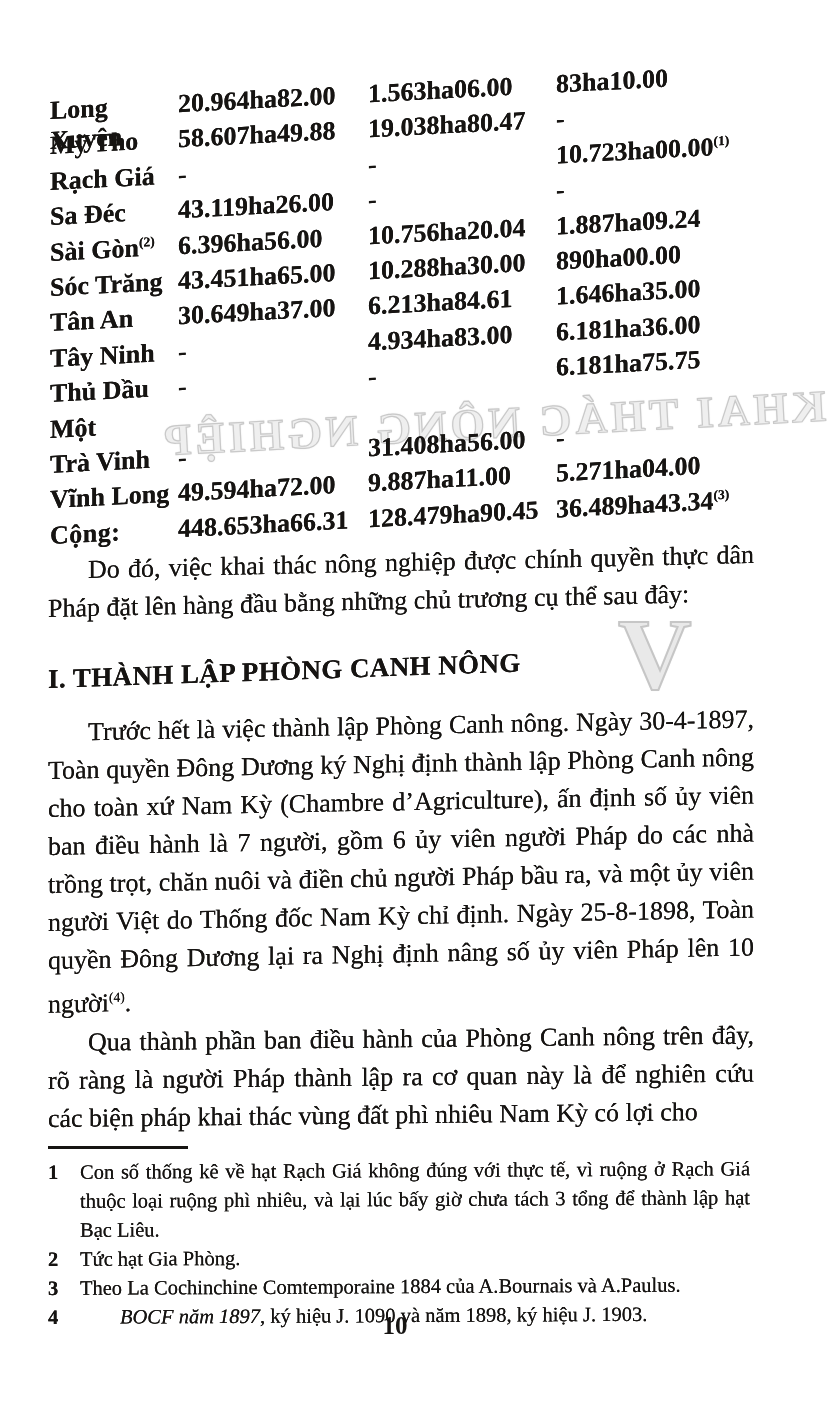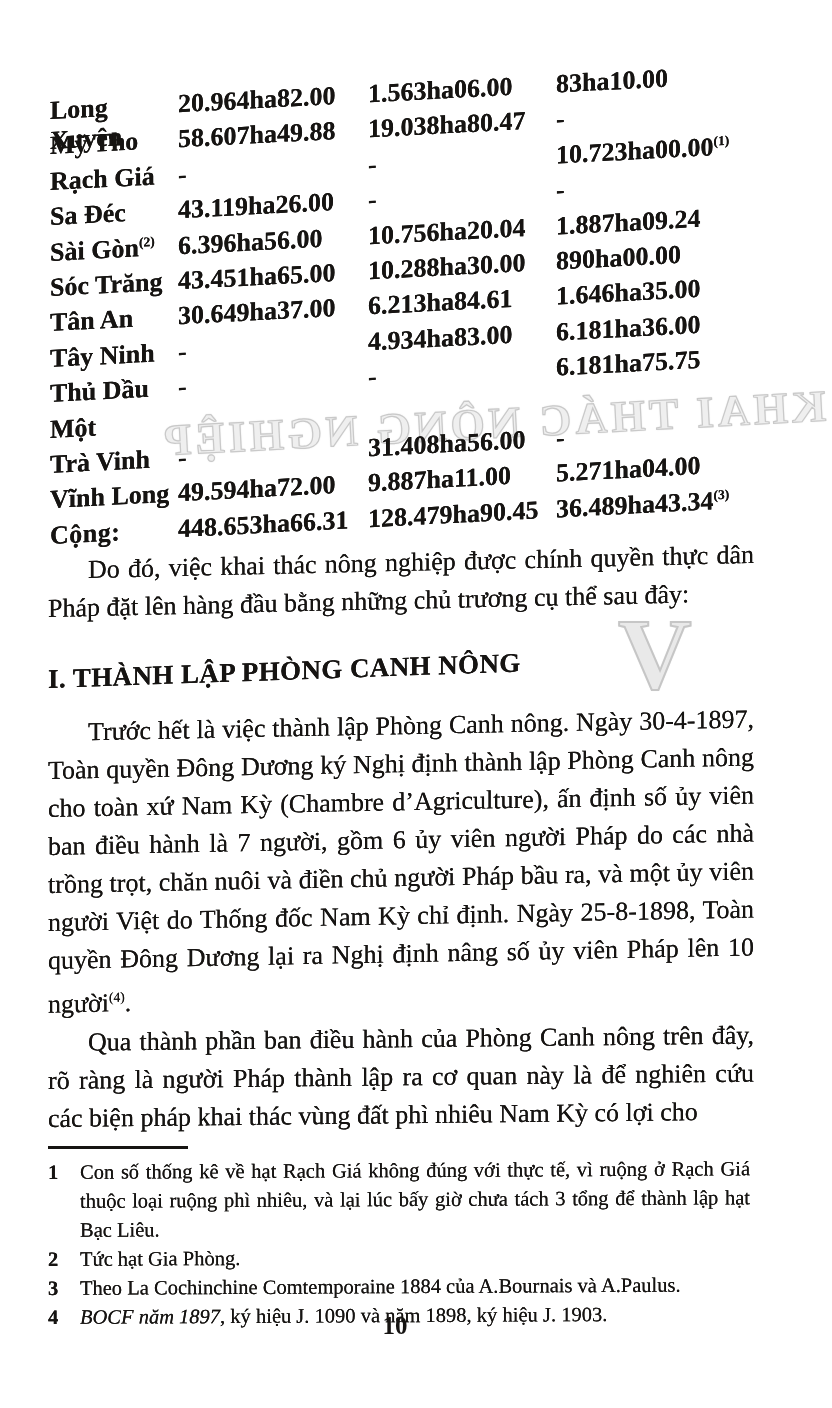--- a/index.html
+++ b/index.html
@@ -107,21 +107,21 @@
     width: 702px;
     font-size: 20.5px;
     line-height: 29px;
     transform: skewY(-0.3deg);
     transform-origin: 0 0;
     text-shadow: 0 0 0.4px currentColor;
   }
   .fnote { display: flex; align-items: flex-start; }
   .fnum  { flex: 0 0 32px; font-weight: 600; }
   .ftext { flex: 1 1 auto; text-align: justify; }
-  .ftext .it { font-style: italic; }
+  .ftext .it { font-style: italic; margin-left: 40px; }
 
   .page-number {
     position: absolute;
     z-index: 1;
     left: 0; top: 1312px;
     width: 790px;
     text-align: center;
     font-size: 25px;
     font-weight: 700;
   }

